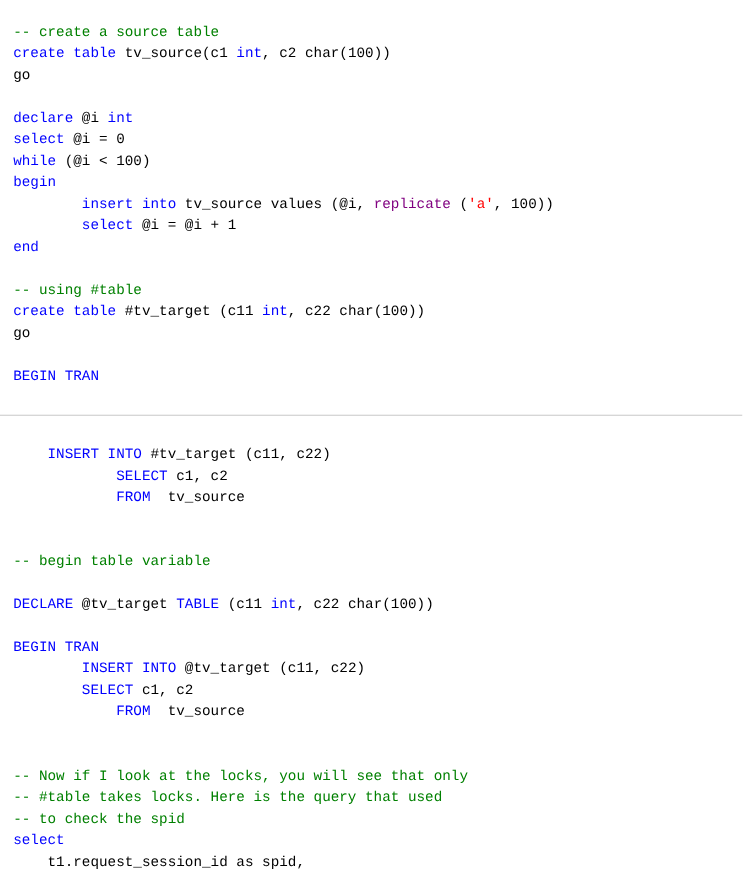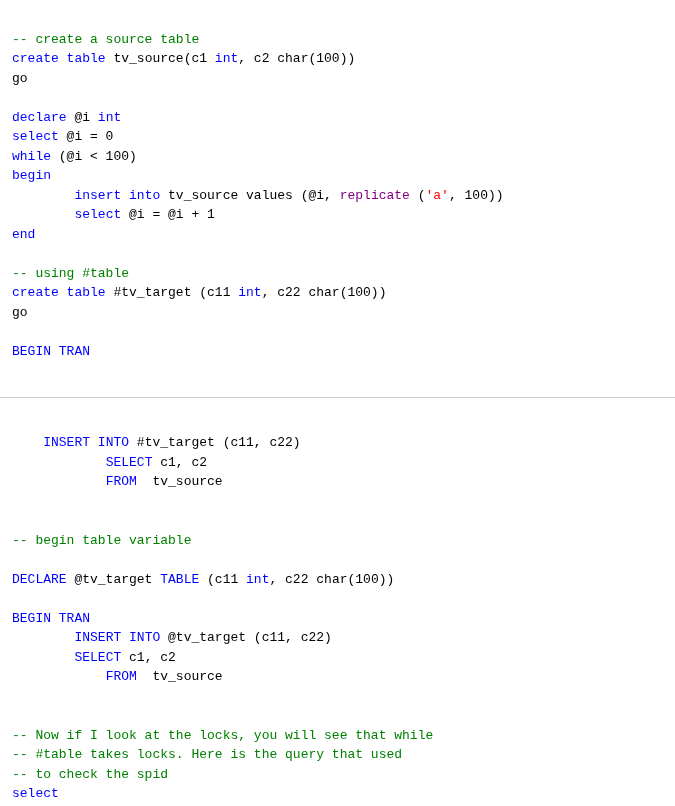--- a/index.html
+++ b/index.html
@@ -11,21 +11,21 @@
       background: #ffffff;
       font-family: 'Courier New', Courier, monospace;
       font-size: 13px;
       line-height: 1.5;
       color: #000000;
       width: 675px;
       min-height: 806px;
       overflow-x: hidden;
     }
     .code-container {
-      padding: 10px 12px;
+      padding: 0 12px;
       white-space: pre;
     }
     .divider {
       border: none;
       border-top: 1px solid #cccccc;
       margin: 6px 0;
     }
     
     .c-green { color: #008000; }
     .c-blue { color: #0000ff; }
@@ -68,21 +68,21 @@
 <span class="c-green">-- begin table variable</span>
 
 <span class="c-blue">DECLARE</span><span class="c-black"> @tv_target </span><span class="c-blue">TABLE</span><span class="c-black"> (c11 </span><span class="c-blue">int</span><span class="c-black">, c22 char(100))</span>
 
 <span class="c-blue">BEGIN TRAN</span>
 <span class="c-black">        </span><span class="c-blue">INSERT INTO</span><span class="c-black"> @tv_target (c11, c22)</span>
 <span class="c-black">        </span><span class="c-blue">SELECT</span><span class="c-black"> c1, c2</span>
 <span class="c-black">            </span><span class="c-blue">FROM</span><span class="c-black">  tv_source</span>
 
 
-<span class="c-green">-- Now if I look at the locks, you will see that while</span>
+<span class="c-green">-- Now if I look at the locks, you will see that only</span>
 <span class="c-green">-- #table takes locks. Here is the query that used</span>
 <span class="c-green">-- to check the spid</span>
 <span class="c-blue">select</span>
 <span class="c-black">    t1.request_session_id as spid,</span>
 
 
 
 
 
 

